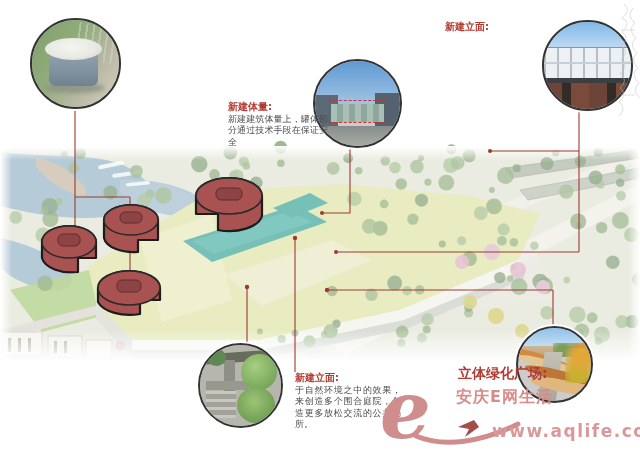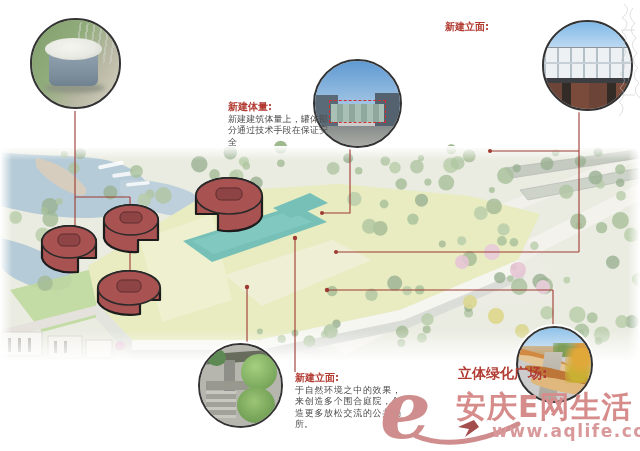--- a/index.html
+++ b/index.html
@@ -85,21 +85,21 @@
   .c5-t4{left:16%;top:73%;width:105%;height:17%;background:#e0b87e;transform:rotate(11deg);border-radius:40%;}
   .c5-road{left:32%;top:33%;width:24%;height:72%;transform:skewX(-8deg);
            background:linear-gradient(180deg,#c5c1b7,#a8a49a);}
   .c5-rtrees{right:-8%;top:28%;width:44%;height:48%;
            background:radial-gradient(circle at 50% 28%,#e0a838 25%,transparent 62%),
                       radial-gradient(circle at 42% 72%,#c8b033 25%,transparent 65%);}
 
   
   .wm{position:absolute;left:378px;top:382px;width:262px;height:69px;}
   .wm-e-svg{position:absolute;left:0;top:-4px;}
-  .wm-name{position:absolute;left:78px;top:5px;font-size:30px;font-weight:bold;color:#d78c8c;
+  .wm-name{position:absolute;left:78px;top:5px;font-size:16px;font-weight:bold;color:#d78c8c;
            letter-spacing:1px;font-family:"DejaVu Sans",sans-serif;}
   .wm-url{position:absolute;left:114px;top:39px;font-size:17px;font-weight:bold;color:#d9999a;
            letter-spacing:1.5px;}
 
   .sketch{position:absolute;right:0;top:0;opacity:.55;}
 </style>
 </head>
 <body>
 
 <div class="page">

